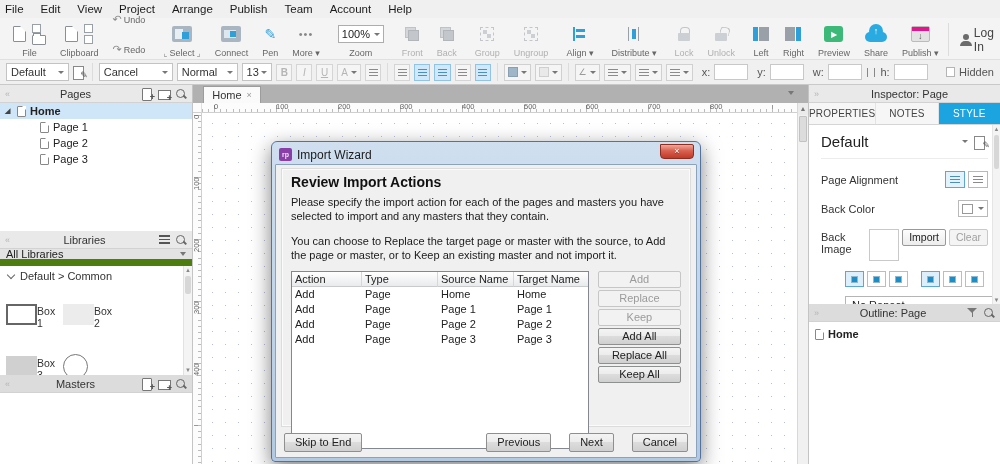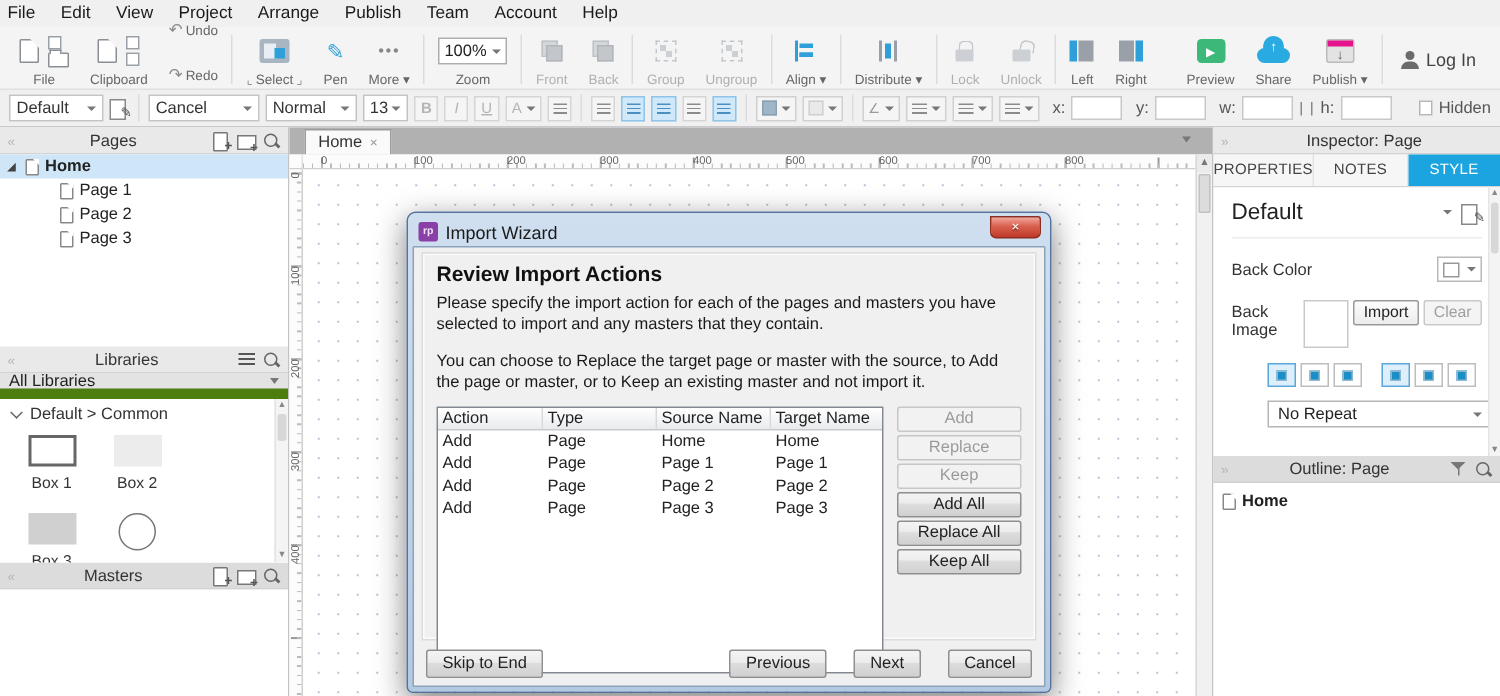--- a/index.html
+++ b/index.html
@@ -116,21 +116,21 @@
   .trow.sel { background:#cfe6f8; font-weight:bold; }
   .tree-arrow { font-size:7px; color:#444; width:8px; }
   .pg-ico { width:9px; height:11px; background:#fff; border:1px solid #888; border-radius:1px; position:relative; flex:none; }
   .pg-ico:before { content:""; position:absolute; right:-1px; top:-1px; border:2.5px solid transparent; border-top-color:#fff; border-right-color:#fff; }
 
   .lib-filter { height:17px; background:#e3e3e3; border-bottom:7px solid #4d7c0f; display:flex; align-items:center; justify-content:space-between; padding:0 6px; font-weight:normal; font-size:11px; }
   .lib-body { height:109px; overflow:hidden; position:relative; background:#fff; }
   .lib-section { height:20px; display:flex; align-items:center; gap:6px; padding:0 8px; font-size:11px; color:#333; }
   .chev { width:6px; height:6px; border-left:1.5px solid #666; border-bottom:1.5px solid #666; transform:rotate(-45deg); margin-top:-3px; }
   .lib-grid { display:flex; flex-wrap:wrap; padding:0 6px; width:178px; }
-  .lib-cell { width:57px; height:52px; display:flex; flex-direction:column; align-items:center; justify-content:flex-start; padding-top:4px; }
+  .lib-cell { width:57px; height:52px; display:flex; flex-direction:row; align-items:center; justify-content:flex-start; padding-top:4px; }
   .lib-cell .lbl { font-size:10.5px; color:#333; margin-top:5px; }
   .shape { display:block; }
   .shape-box1 { width:32px; height:21px; background:#fff; border:2px solid #666; }
   .shape-box2 { width:32px; height:21px; background:#ececec; }
   .shape-box3 { width:32px; height:21px; background:#d0d0d0; }
   .shape-ellipse { width:25px; height:25px; border:1.5px solid #777; border-radius:50%; background:#fff; }
   .vscroll { position:absolute; right:0; top:0; bottom:0; width:9px; background:#f4f4f4; border-left:1px solid #e2e2e2; }
   .vscroll .up, .vscroll .dn { position:absolute; left:0; width:8px; height:9px; font-size:6px; color:#888; text-align:center; line-height:9px; }
   .vscroll .up { top:0; } .vscroll .dn { bottom:0; }
   .vscroll .thumb { position:absolute; left:1px; top:10px; width:6px; height:18px; background:#d7d7d7; border-radius:2px; }
@@ -273,20 +273,26 @@
     </div>
     <div class="sep"></div>
     <div class="tgroup">
       <div class="irow">
           <span class="i-thumb"></span>
         </div>
       <div class="tlabel bracketed">Select</div>
     </div>
     <div class="tgroup">
       <div class="irow">
+          <span class="i-thumb connect"></span>
+        </div>
+      <div class="tlabel">Connect</div>
+    </div>
+    <div class="tgroup">
+      <div class="irow">
           <span class="glyph" style="color:#2e9fd8; font-size:14px;">✎</span>
         </div>
       <div class="tlabel">Pen</div>
     </div>
     <div class="tgroup">
       <div class="irow">
           <span class="glyph" style="letter-spacing:1px; color:#888;">•••</span>
         </div>
       <div class="tlabel">More ▾</div>
     </div>
@@ -628,20 +634,31 @@
           <div class="insp-tab">NOTES</div>
 
           <div class="insp-tab active">STYLE</div>
 
       </div>
       <div class="style-content">
         <div class="preset-row">
           <span class="big">Default</span>
           <span class="caret sm"></span>
           <span class="editico"></span>
+        </div>
+        <div class="srow">
+          <span>Page Alignment</span>
+          <span style="display:flex; gap:3px">
+            <span class="pa-btn on">
+                <span class="lines blue"></span>
+              </span>
+            <span class="pa-btn">
+                <span class="lines"></span>
+              </span>
+          </span>
         </div>
         <div class="srow">
           <span>Back Color</span>
           <span class="bc-dd">
             <span class="bc-sw"></span>
             <span class="caret sm"></span>
           </span>
         </div>
         <div class="bi-row">
           <span class="lab">Back Image</span>

